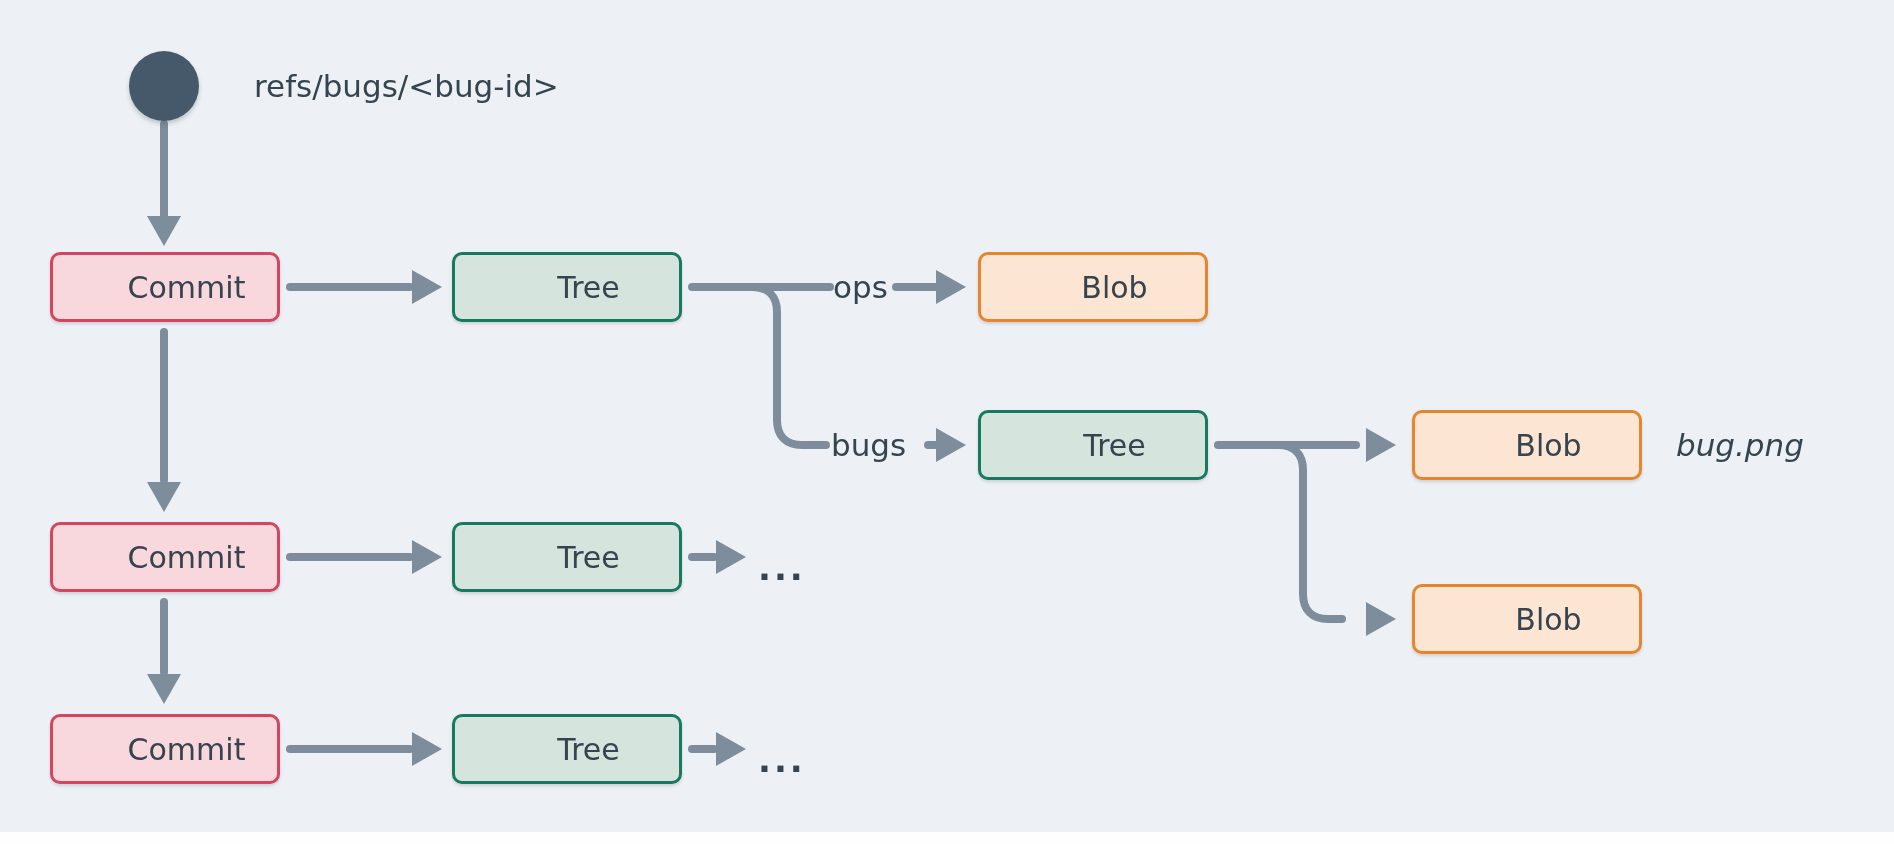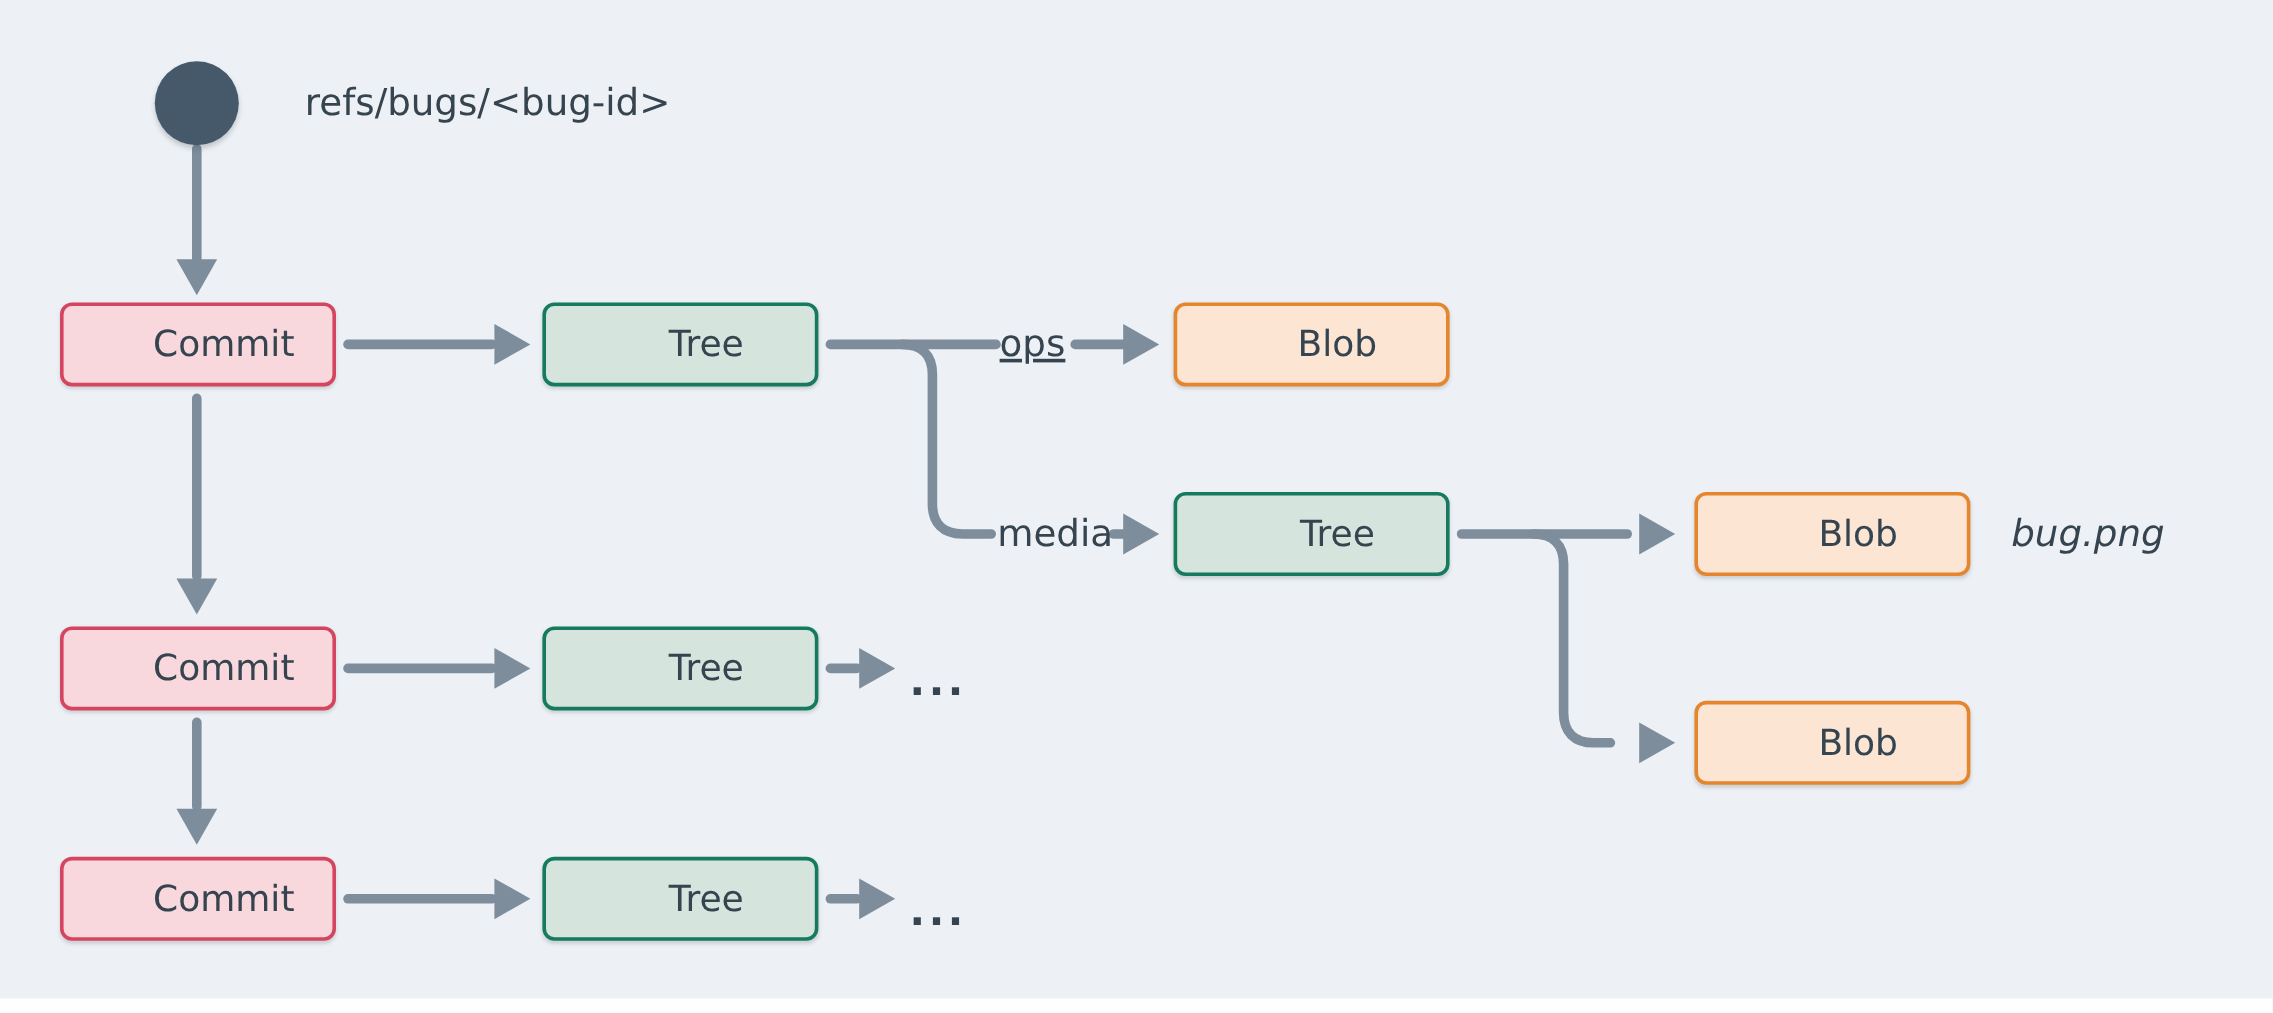--- a/index.html
+++ b/index.html
@@ -157,22 +157,22 @@
   <div class="node tree" style="left:452px; top:252px;">Tree</div>
   <div class="node blob" style="left:978px; top:252px;">Blob</div>
   <div class="node tree" style="left:978px; top:410px;">Tree</div>
   <div class="node blob" style="left:1412px; top:410px;">Blob</div>
   <div class="node blob" style="left:1412px; top:584px;">Blob</div>
   <div class="node commit" style="left:50px;  top:522px;">Commit</div>
   <div class="node tree" style="left:452px; top:522px;">Tree</div>
   <div class="node commit" style="left:50px;  top:714px;">Commit</div>
   <div class="node tree" style="left:452px; top:714px;">Tree</div>
 
-  <div class="lbl" style="left:833px; top:267px;text-decoration:underline;">ops</div>
-  <div class="lbl" style="left:831px; top:425px;">media</div>
+  <div class="lbl" style="left:833px; top:267px;">ops</div>
+  <div class="lbl" style="left:831px; top:425px;">bugs</div>
 
   <div class="lbl" style="left:1676px; top:425px;font-style:italic;">bug.png</div>
 
   <div class="lbl dots" style="left:758px; top:548px;">...</div>
   <div class="lbl dots" style="left:758px; top:740px;">...</div>
 
   <div class="bottom-strip"></div>
 </div>
 
 </body></html>

